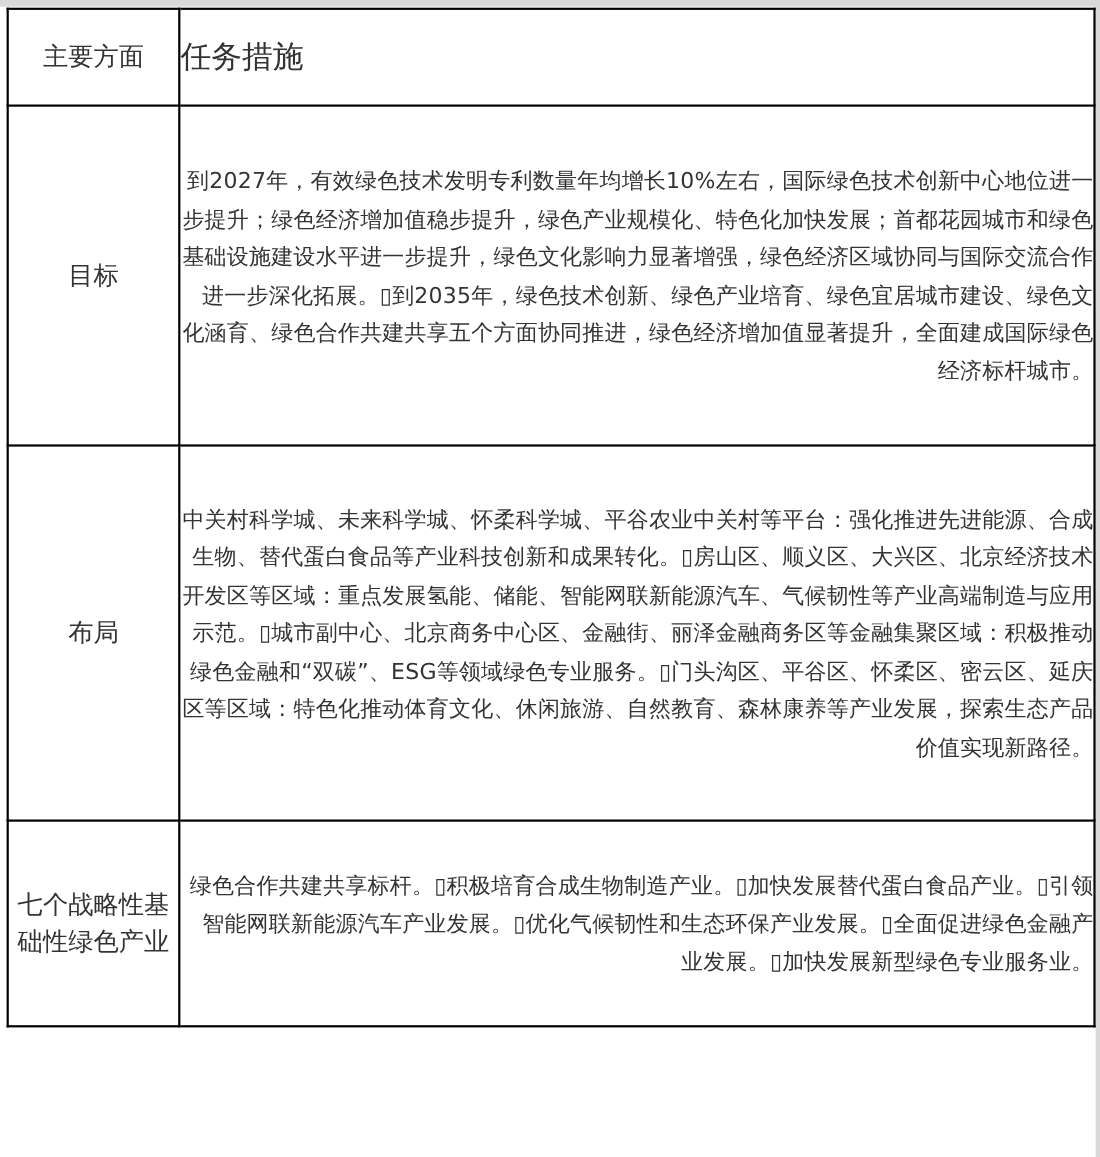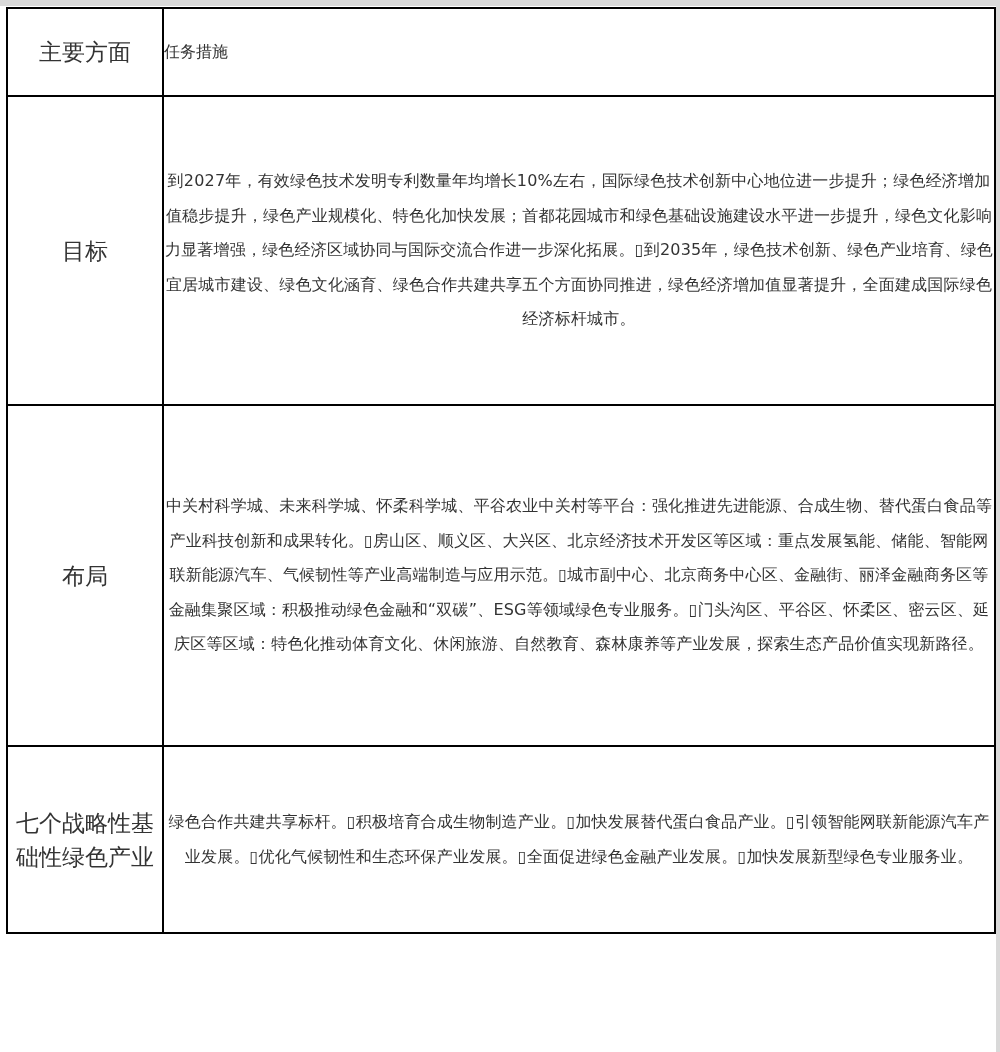--- a/index.html
+++ b/index.html
@@ -13,23 +13,23 @@
   }
   table.main td, table.main th {
     border: 2px solid #000000; vertical-align: middle; padding: 0;
   }
   col.c1 { width: 156px; }
   col.c2 { width: 832px; }
   .aspect {
     text-align: center; font-size: 23px; line-height: 34px; font-weight: normal;
     padding: 0 16px;
   }
-  .head-measure { text-align: left; font-size: 16px; font-weight: normal; padding-left: 362px; }
+  .head-measure { text-align: left; font-size: 28px; font-weight: normal; padding-left: 362px; }
   .measure {
-    text-align: center; font-size: 16px; line-height: 34.5px;
+    text-align: right; font-size: 20px; line-height: 34.5px;
     padding: 0 22px 0 14px; letter-spacing: 0.2px;
   }
   tr.r-head { height: 88px; margin-left: 44px; }
   tr.r-goal { height: 309px; }
   tr.r-layout { height: 341px; }
   tr.r-seven { height: 187px; }
   tr.r-five { height: 128px; }
 </style>
 </head>
 <body>

